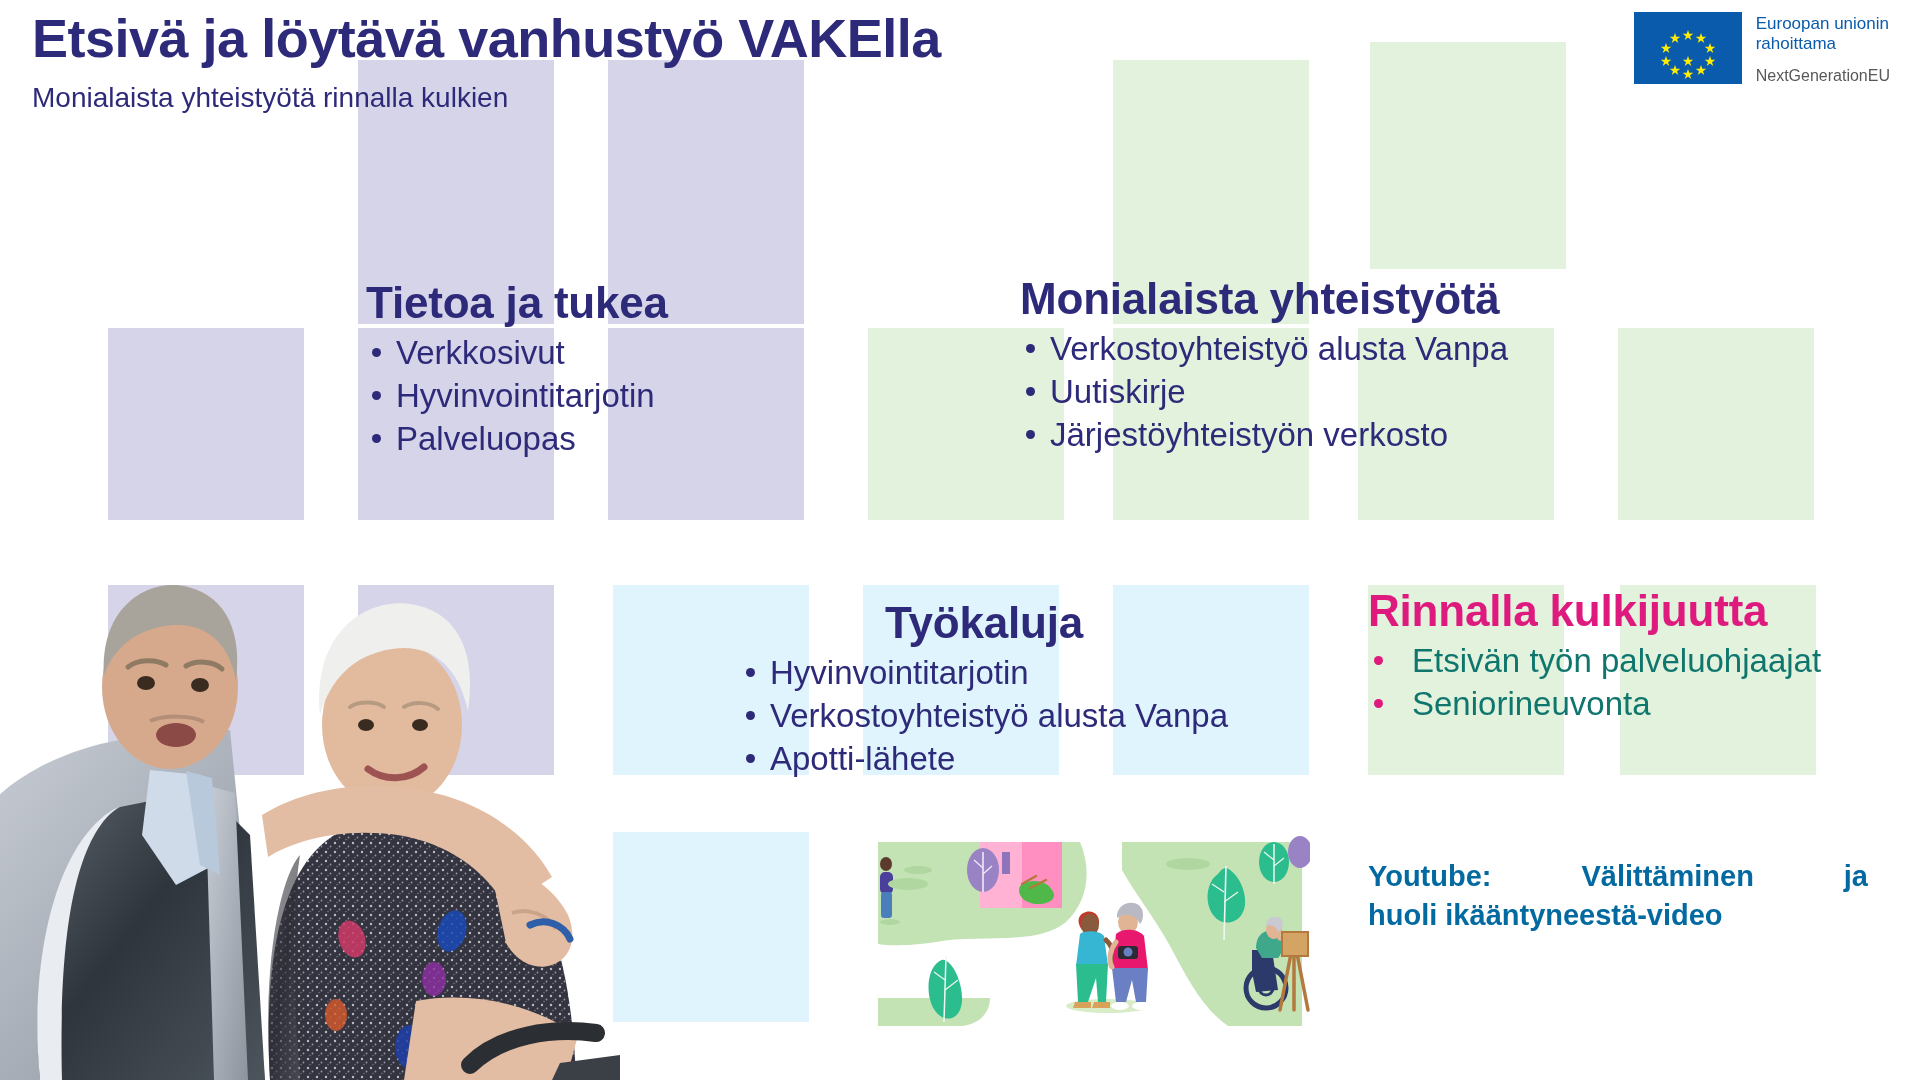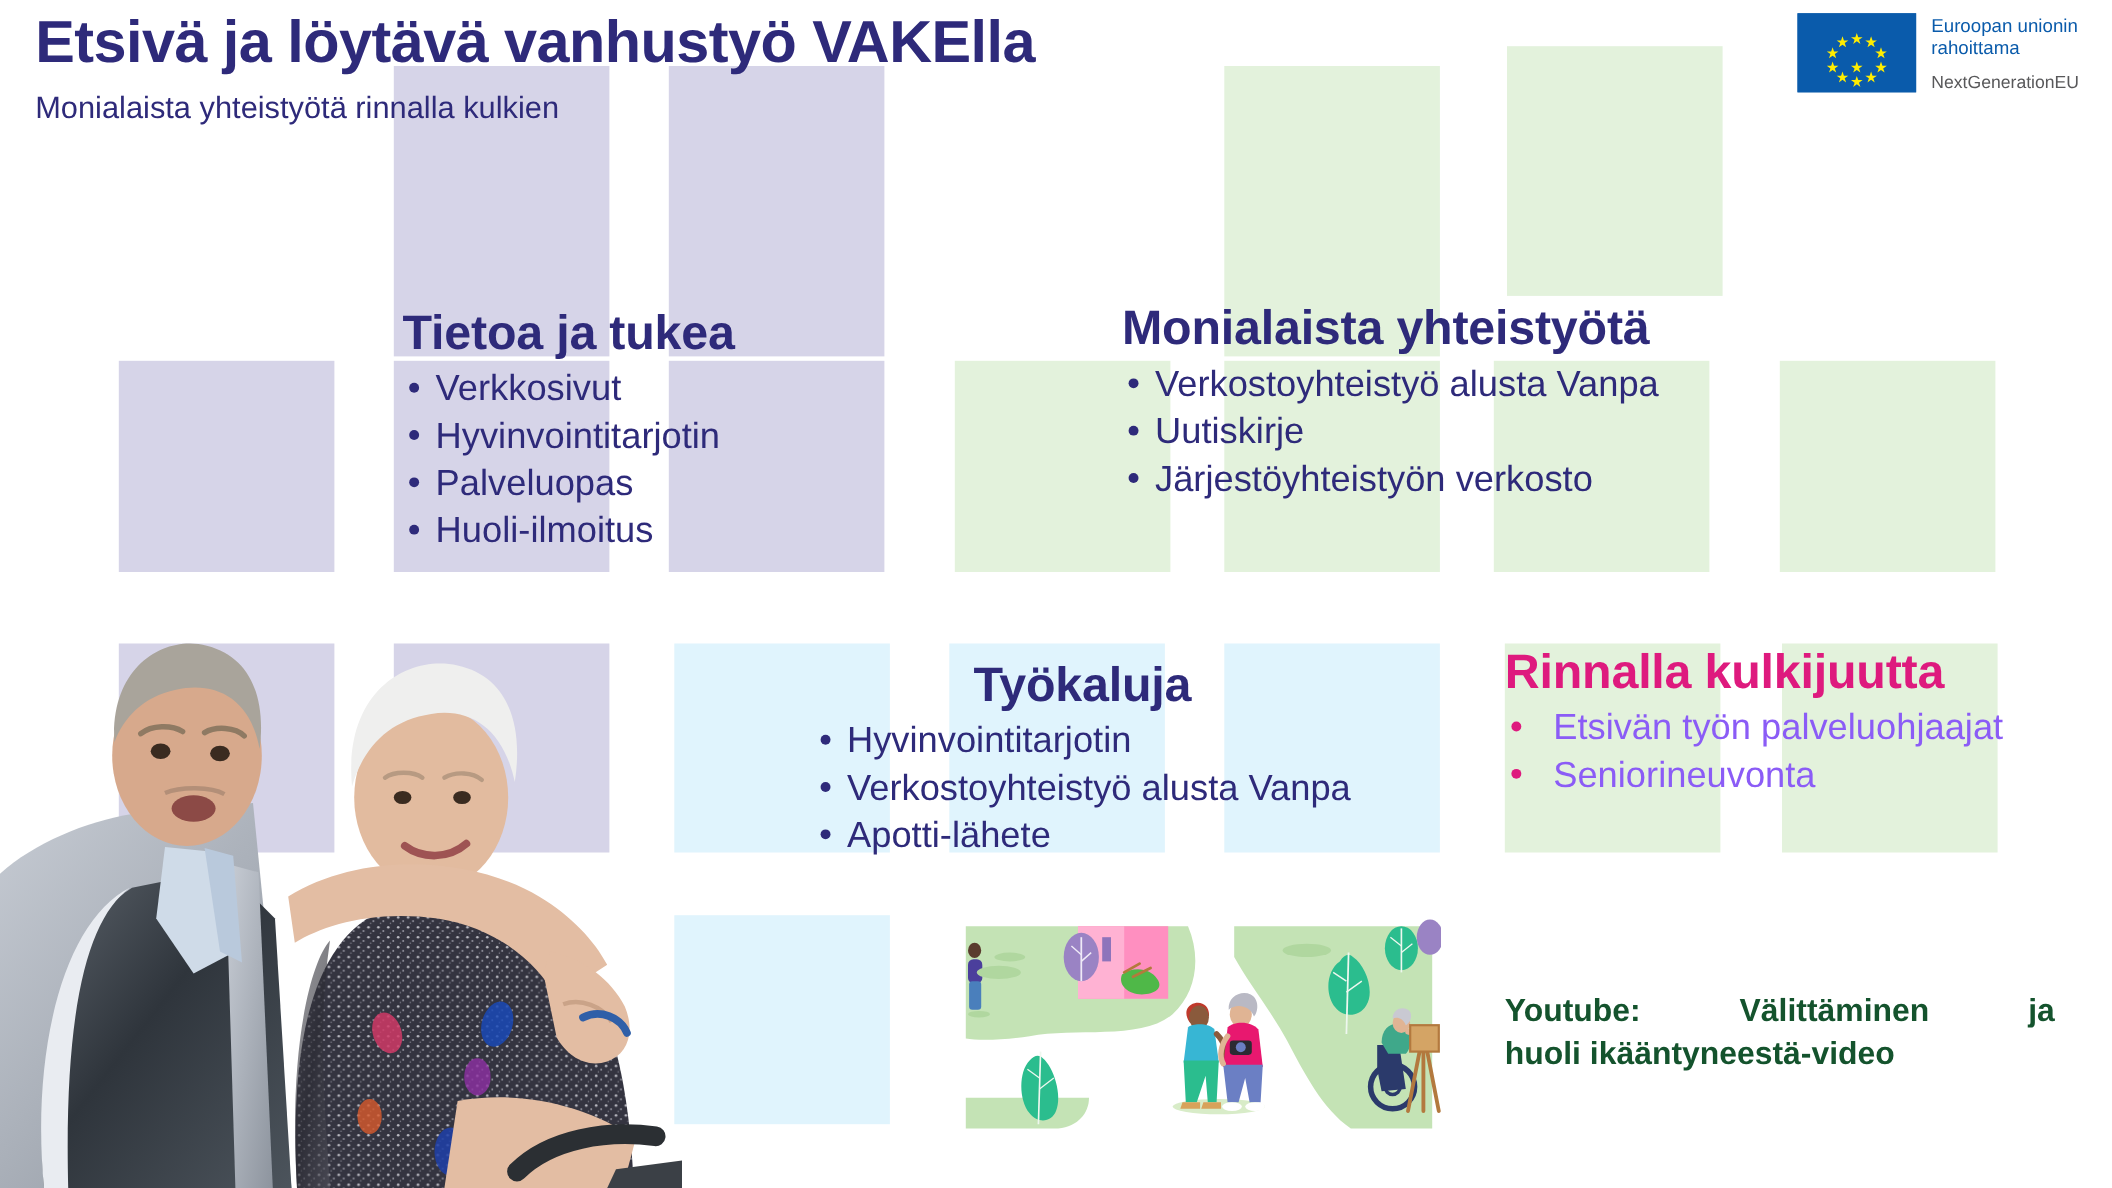--- a/index.html
+++ b/index.html
@@ -115,33 +115,33 @@
     left: 6px;
     top: 16px;
     width: 9px;
     height: 9px;
     border-radius: 50%;
     background: #2e2a7a;
   }
   .group.center h2 { text-align: center; }
 
   .group.pink h2 { color: #de1a7e; }
-  .group.pink li { color: #8b5cf6; padding-left: 44px; }
+  .group.pink li { color: #0f766e; padding-left: 44px; }
   .group.pink li::before { background: #de1a7e; }
 
   
   #youtube-caption {
     position: absolute;
     left: 1368px;
-    top: 900px;
+    top: 857px;
     width: 500px;
     z-index: 5;
     font-size: 29px;
     font-weight: 700;
-    color: #14532d;
+    color: #0369a1;
     line-height: 1.35;
     text-align: justify;
   }
   #youtube-caption .l1 {
     display: block;
     text-align: justify;
     text-align-last: justify;
   }
   #youtube-caption .l2 { display: block; }
 
@@ -377,21 +377,20 @@
       <div class="eu-line3">NextGenerationEU</div>
     </div>
   </div>
 
   <div class="group" style="left:366px; top:278px;">
     <h2>Tietoa ja tukea</h2>
     <ul>
       <li>Verkkosivut</li>
       <li>Hyvinvointitarjotin</li>
       <li>Palveluopas</li>
-      <li>Huoli-ilmoitus</li>
     </ul>
   </div>
 
   <div class="group" style="left:1020px; top:274px;">
     <h2>Monialaista yhteistyötä</h2>
     <ul>
       <li>Verkostoyhteistyö alusta Vanpa</li>
       <li>Uutiskirje</li>
       <li>Järjestöyhteistyön verkosto</li>
     </ul>

